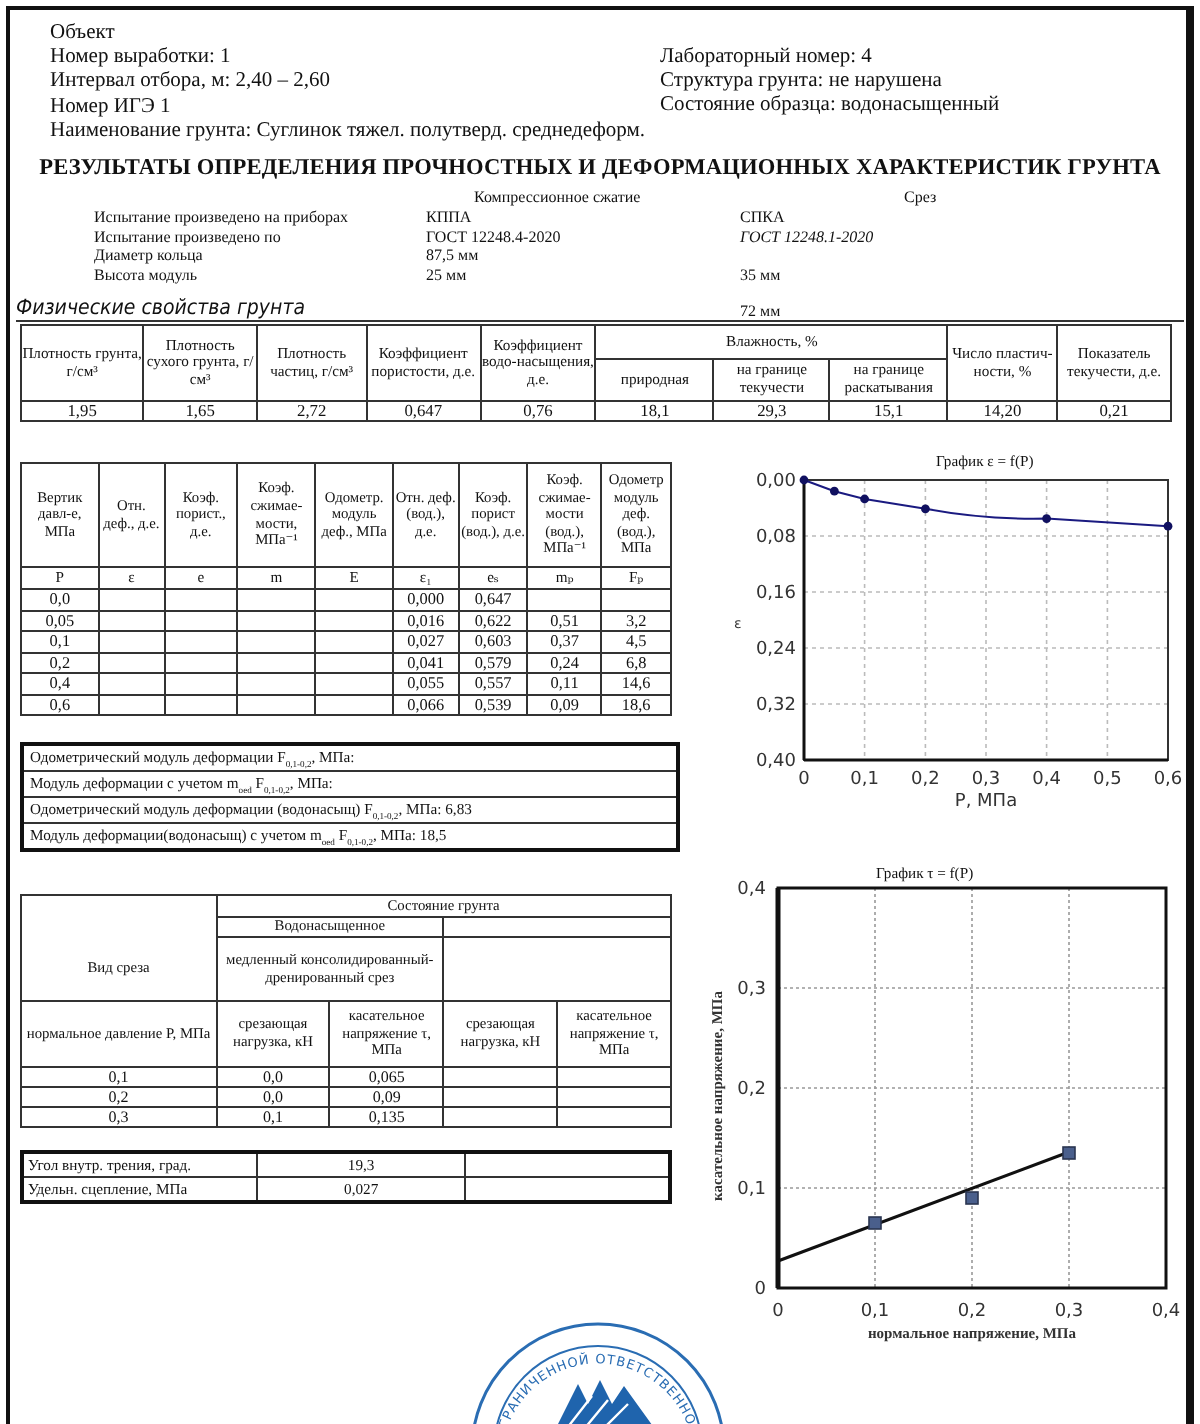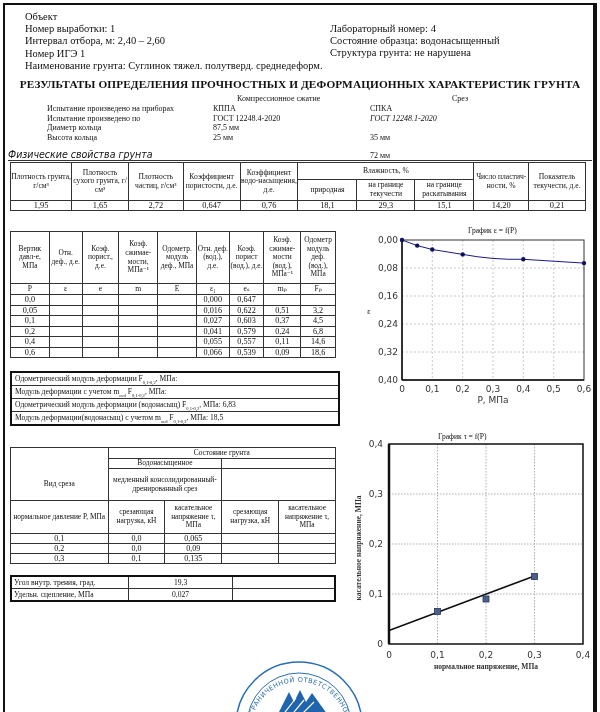--- a/index.html
+++ b/index.html
@@ -40,39 +40,39 @@
 
 <div class="abs" style="left:9px;top:11px;">
   <div class="hdr-line">Объект</div>
   <div class="hdr-line">Номер выработки: 1</div>
   <div class="hdr-line">Интервал отбора, м: 2,40 – 2,60</div>
   <div class="hdr-line">Номер ИГЭ 1</div>
   <div class="hdr-line">Наименование грунта: Суглинок тяжел. полутверд. среднедеформ.</div>
 </div>
 <div class="abs" style="left:314px;top:23px;">
   <div class="hdr-line">Лабораторный номер: 4</div>
+  <div class="hdr-line">Структура грунта: не нарушена</div>
   <div class="hdr-line">Состояние образца: водонасыщенный</div>
-  <div class="hdr-line">Структура грунта: не нарушена</div>
 </div>
 
 <div class="title">РЕЗУЛЬТАТЫ ОПРЕДЕЛЕНИЯ ПРОЧНОСТНЫХ И ДЕФОРМАЦИОННЫХ ХАРАКТЕРИСТИК ГРУНТА</div>
 
 <div class="dev-table">
   <div style="left:237px;top:0;">Компрессионное сжатие</div>
   <div style="left:452px;top:0;text-align:center;">Срез</div>
   <div style="left:47px;top:10px;">Испытание произведено на приборах</div>
   <div style="left:213px;top:10px;">КППА</div>
   <div style="left:370px;top:10px;">СПКА</div>
   <div style="left:47px;top:19.5px;">Испытание произведено по</div>
   <div style="left:213px;top:19.5px;">ГОСТ 12248.4-2020</div>
   <div style="left:370px;top:19.5px;font-style:italic;">ГОСТ 12248.1-2020</div>
   <div style="left:47px;top:29px;">Диаметр кольца</div>
   <div style="left:213px;top:29px;">87,5 мм</div>
   <div style="left:370px;top:29px;margin-top:28px;">72 мм</div>
-  <div style="left:47px;top:38.5px;">Высота кольца</div>
+  <div style="left:47px;top:38.5px;">Высота модуль</div>
   <div style="left:213px;top:38.5px;font-family:Liberation Serif, serif;">25 мм</div>
   <div style="left:370px;top:38.5px;">35 мм</div>
 </div>
 
 <div class="section-title">Физические свойства грунта</div>
 <div class="sect-rule"></div>
 
 <table class="phys">
   <colgroup>
     <col style="width:57px">

